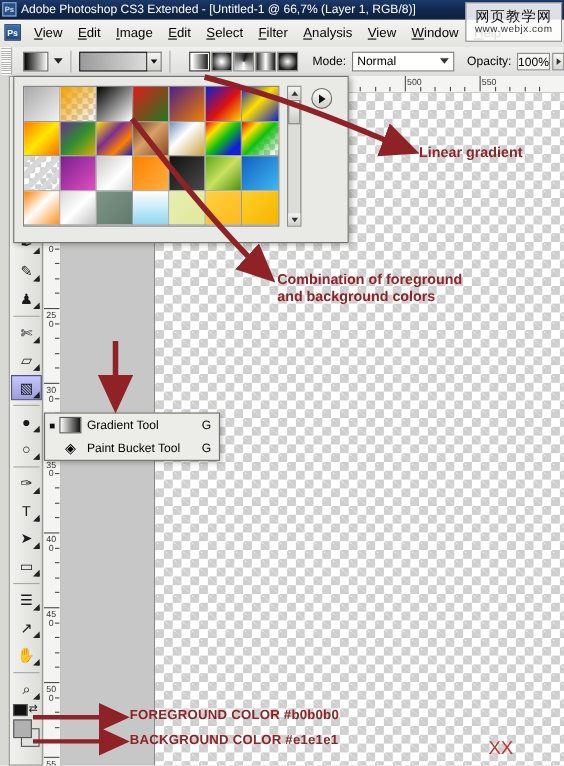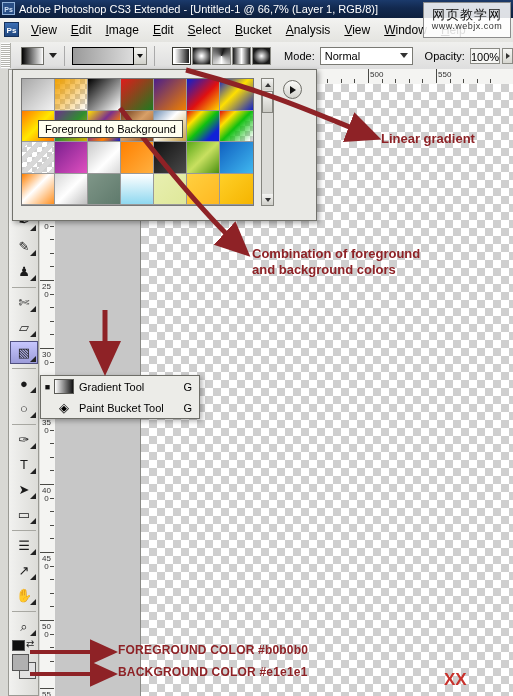--- a/index.html
+++ b/index.html
@@ -165,42 +165,42 @@
           box-sizing:border-box;}
   .fkey{position:absolute;right:7px;font-size:11px;}
 
   
   .ann{position:absolute;color:#8e2226;font-weight:bold;z-index:50;
        font-family:"Liberation Sans",sans-serif;}
   #ann-linear{left:381px;top:131px;font-size:13px;}
   #ann-combo{left:252px;top:246px;font-size:13px;line-height:16px;}
   #ann-fg{left:118px;top:643px;font-size:12px;letter-spacing:.2px;}
   #ann-bg{left:118px;top:665px;font-size:12px;letter-spacing:.2px;}
-  #xx{position:absolute;left:444px;top:670px;font-size:17px;font-weight:bold;
+  #xx{position:absolute;left:444px;top:670px;font-size:17px;font-weight:normal;
       color:#c8322c;z-index:50;}
   #arrows{position:absolute;left:0;top:0;width:513px;height:696px;z-index:40;
       pointer-events:none;}
 </style>
 </head>
 <body>
 
 <div id="titlebar">
   <div class="ps-mini">Ps</div>
   <div id="title-text">Adobe Photoshop CS3 Extended - [Untitled-1 @ 66,7% (Layer 1, RGB/8)]</div>
 </div>
 
 <div id="menubar">
   <div class="psicon">Ps</div>
   <div id="menuitems">
       <div class="mi">View</div>
       <div class="mi">Edit</div>
       <div class="mi">Image</div>
       <div class="mi">Edit</div>
       <div class="mi">Select</div>
-      <div class="mi">Bucket</div>
+      <div class="mi">Filter</div>
       <div class="mi">Analysis</div>
       <div class="mi">View</div>
       <div class="mi">Window</div>
       <div class="mi">Help</div>
     </div>
 </div>
 
 <div id="optionsbar">
   <div class="grip"></div>
   <div class="ob-gradicon"></div>
@@ -464,21 +464,20 @@
         </div>
       <div id="sthumb"></div>
       <div class="sbtn dn">
           <i></i>
         </div>
     </div>
     <div id="panelmenu">
         <i></i>
       </div>
   </div>
-  <div id="tooltip">Foreground to Background</div>
 
   <div id="flyout">
     <div class="fitem">
       <span class="fbullet">■</span>
       <span class="ficon" style="background:linear-gradient(to right,#ffffff,#111111);"></span>
       <span>Gradient Tool</span>
       <span class="fkey">G</span>
     </div>
     <div class="fitem">
       <span class="fbullet"></span>

